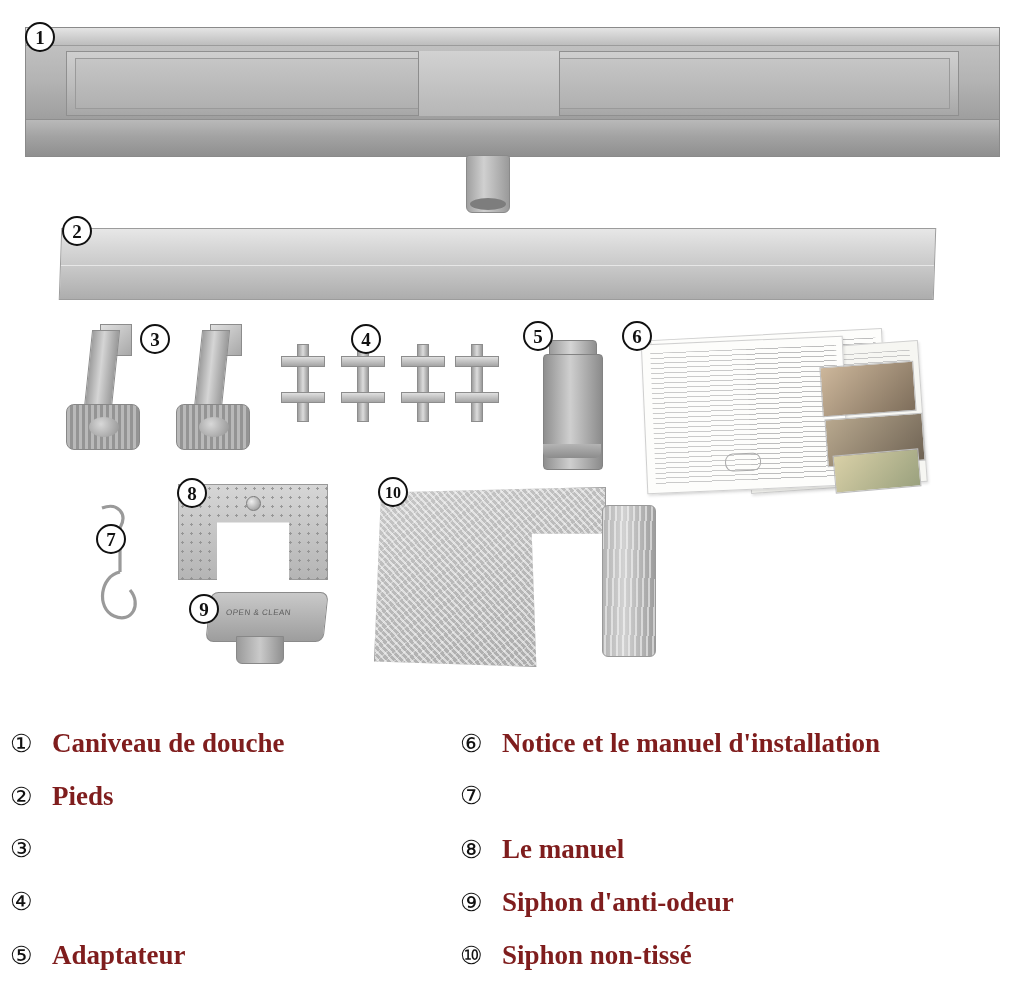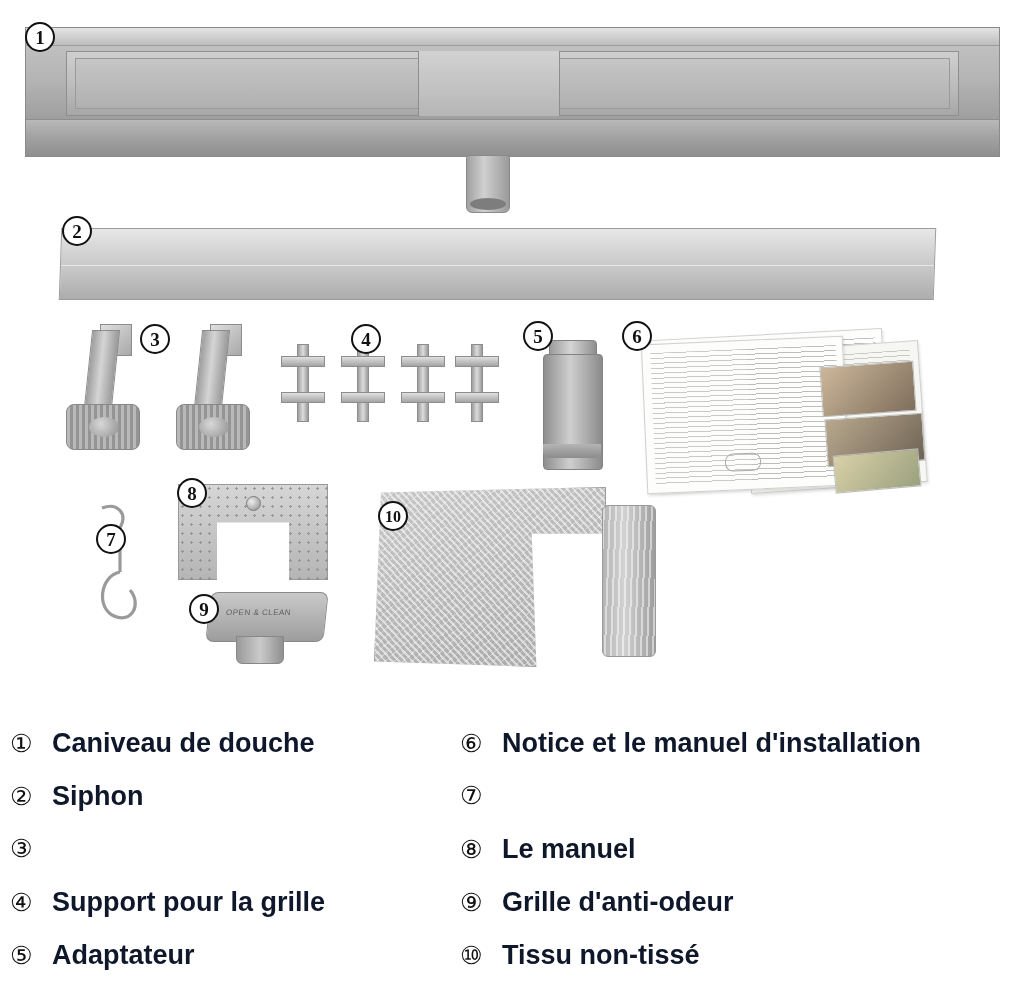--- a/index.html
+++ b/index.html
@@ -355,24 +355,24 @@
   }
   .legend-num {
     width: 42px;
     flex: 0 0 42px;
     font-size: 25px;
     color: #111;
     text-align: left;
     font-family: "DejaVu Sans", sans-serif;
   }
   .legend-text {
-    font-family: Liberation Sans, sans-serif;
+    font-family: Liberation Serif, serif;
     font-weight: bold;
     font-size: 27px;
-    color: #0f172a;
+    color: #7f1d1d;
     white-space: nowrap;
   }
 </style>
 </head>
 <body>
 
 <div class="stage">
 
   <div class="drain">
     <div class="drain-outer">
@@ -469,60 +469,59 @@
     <div class="cap"></div>
     <div class="label">OPEN &amp; CLEAN</div>
     <div class="spigot"></div>
   </div>
   <div class="badge" style="left:189px; top:594px;">9</div>
 
   <div class="fabric">
     <div class="sheet-main"></div>
     <div class="roll"></div>
   </div>
-  <div class="badge small-num" style="left:378px; top:477px;margin-top:24px;">10</div>
+  <div class="badge small-num" style="left:378px; top:477px;">10</div>
 
   <div class="legend">
     <div class="legend-col left">
       <div class="legend-row">
         <span class="legend-num">①</span>
         <span class="legend-text">Caniveau de douche</span>
       </div>
       <div class="legend-row">
         <span class="legend-num">②</span>
-        <span class="legend-text">Siphon</span>
+        <span class="legend-text">Pieds</span>
       </div>
       <div class="legend-row">
         <span class="legend-num">③</span>
       </div>
       <div class="legend-row">
         <span class="legend-num">④</span>
-        <span class="legend-text">Support pour la grille</span>
       </div>
       <div class="legend-row">
         <span class="legend-num">⑤</span>
         <span class="legend-text">Adaptateur</span>
       </div>
     </div>
     <div class="legend-col right">
       <div class="legend-row">
         <span class="legend-num">⑥</span>
         <span class="legend-text">Notice et le manuel d'installation</span>
       </div>
       <div class="legend-row">
         <span class="legend-num">⑦</span>
       </div>
       <div class="legend-row">
         <span class="legend-num">⑧</span>
         <span class="legend-text">Le manuel</span>
       </div>
       <div class="legend-row">
         <span class="legend-num">⑨</span>
-        <span class="legend-text">Grille d'anti-odeur</span>
+        <span class="legend-text">Siphon d'anti-odeur</span>
       </div>
       <div class="legend-row">
         <span class="legend-num">⑩</span>
-        <span class="legend-text">Tissu non-tissé</span>
+        <span class="legend-text">Siphon non-tissé</span>
       </div>
     </div>
   </div>
 
 </div>
 
 </body></html>

